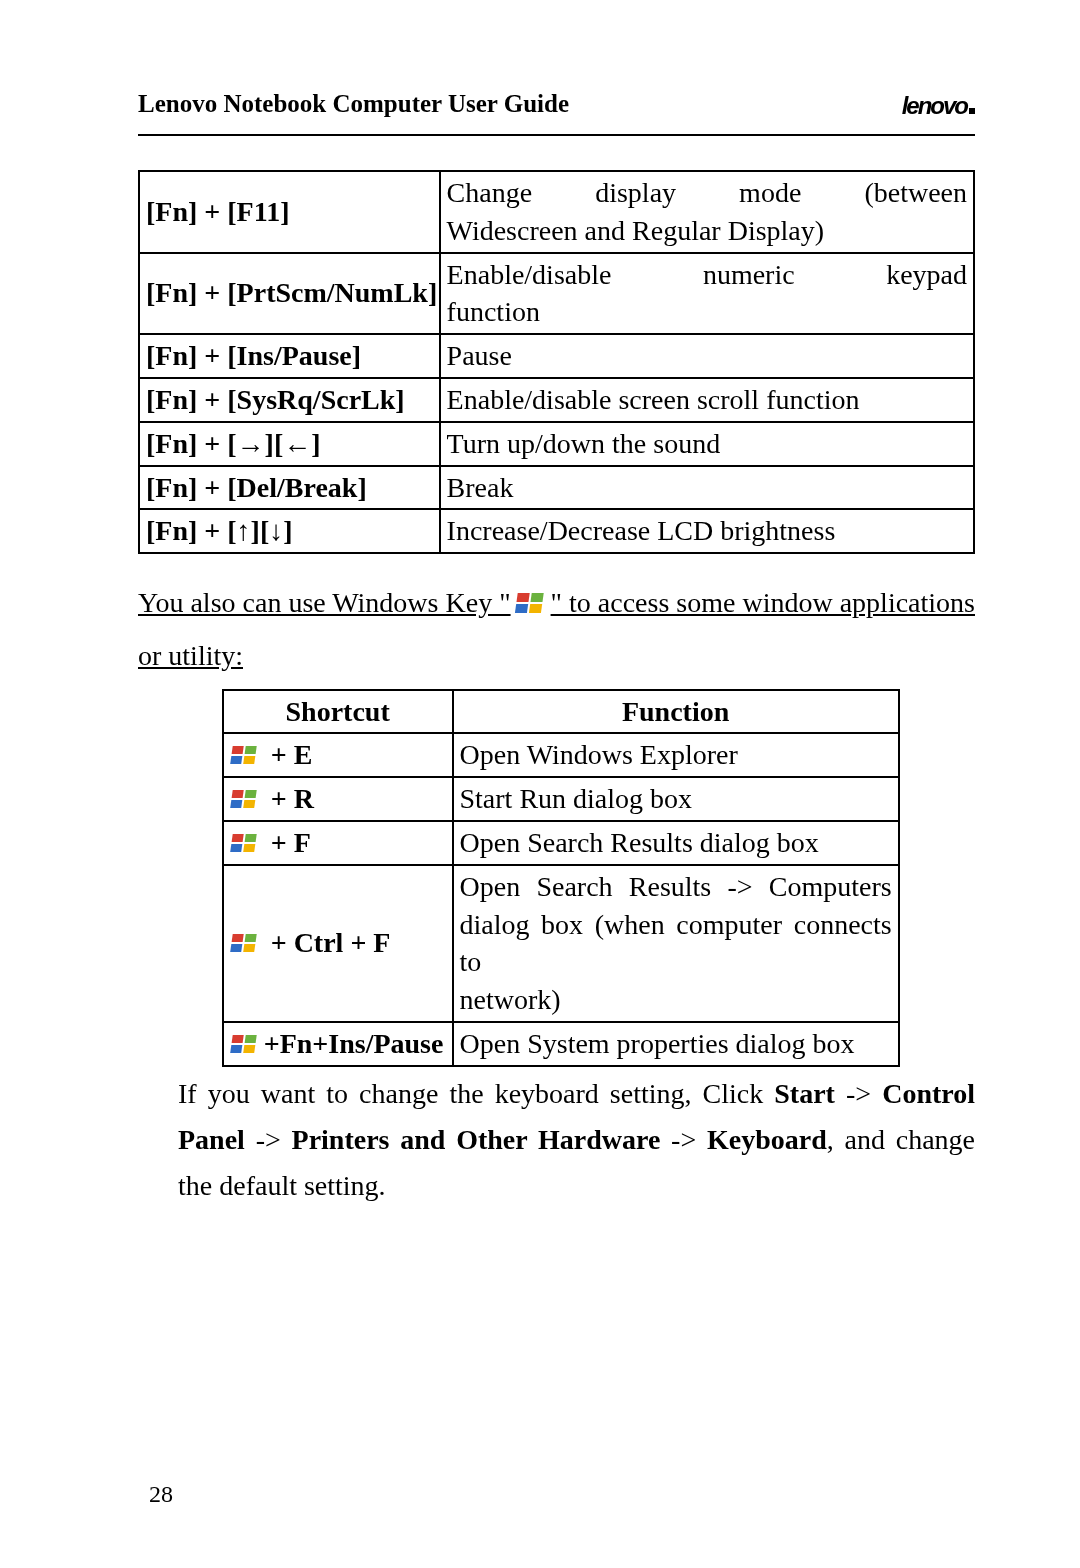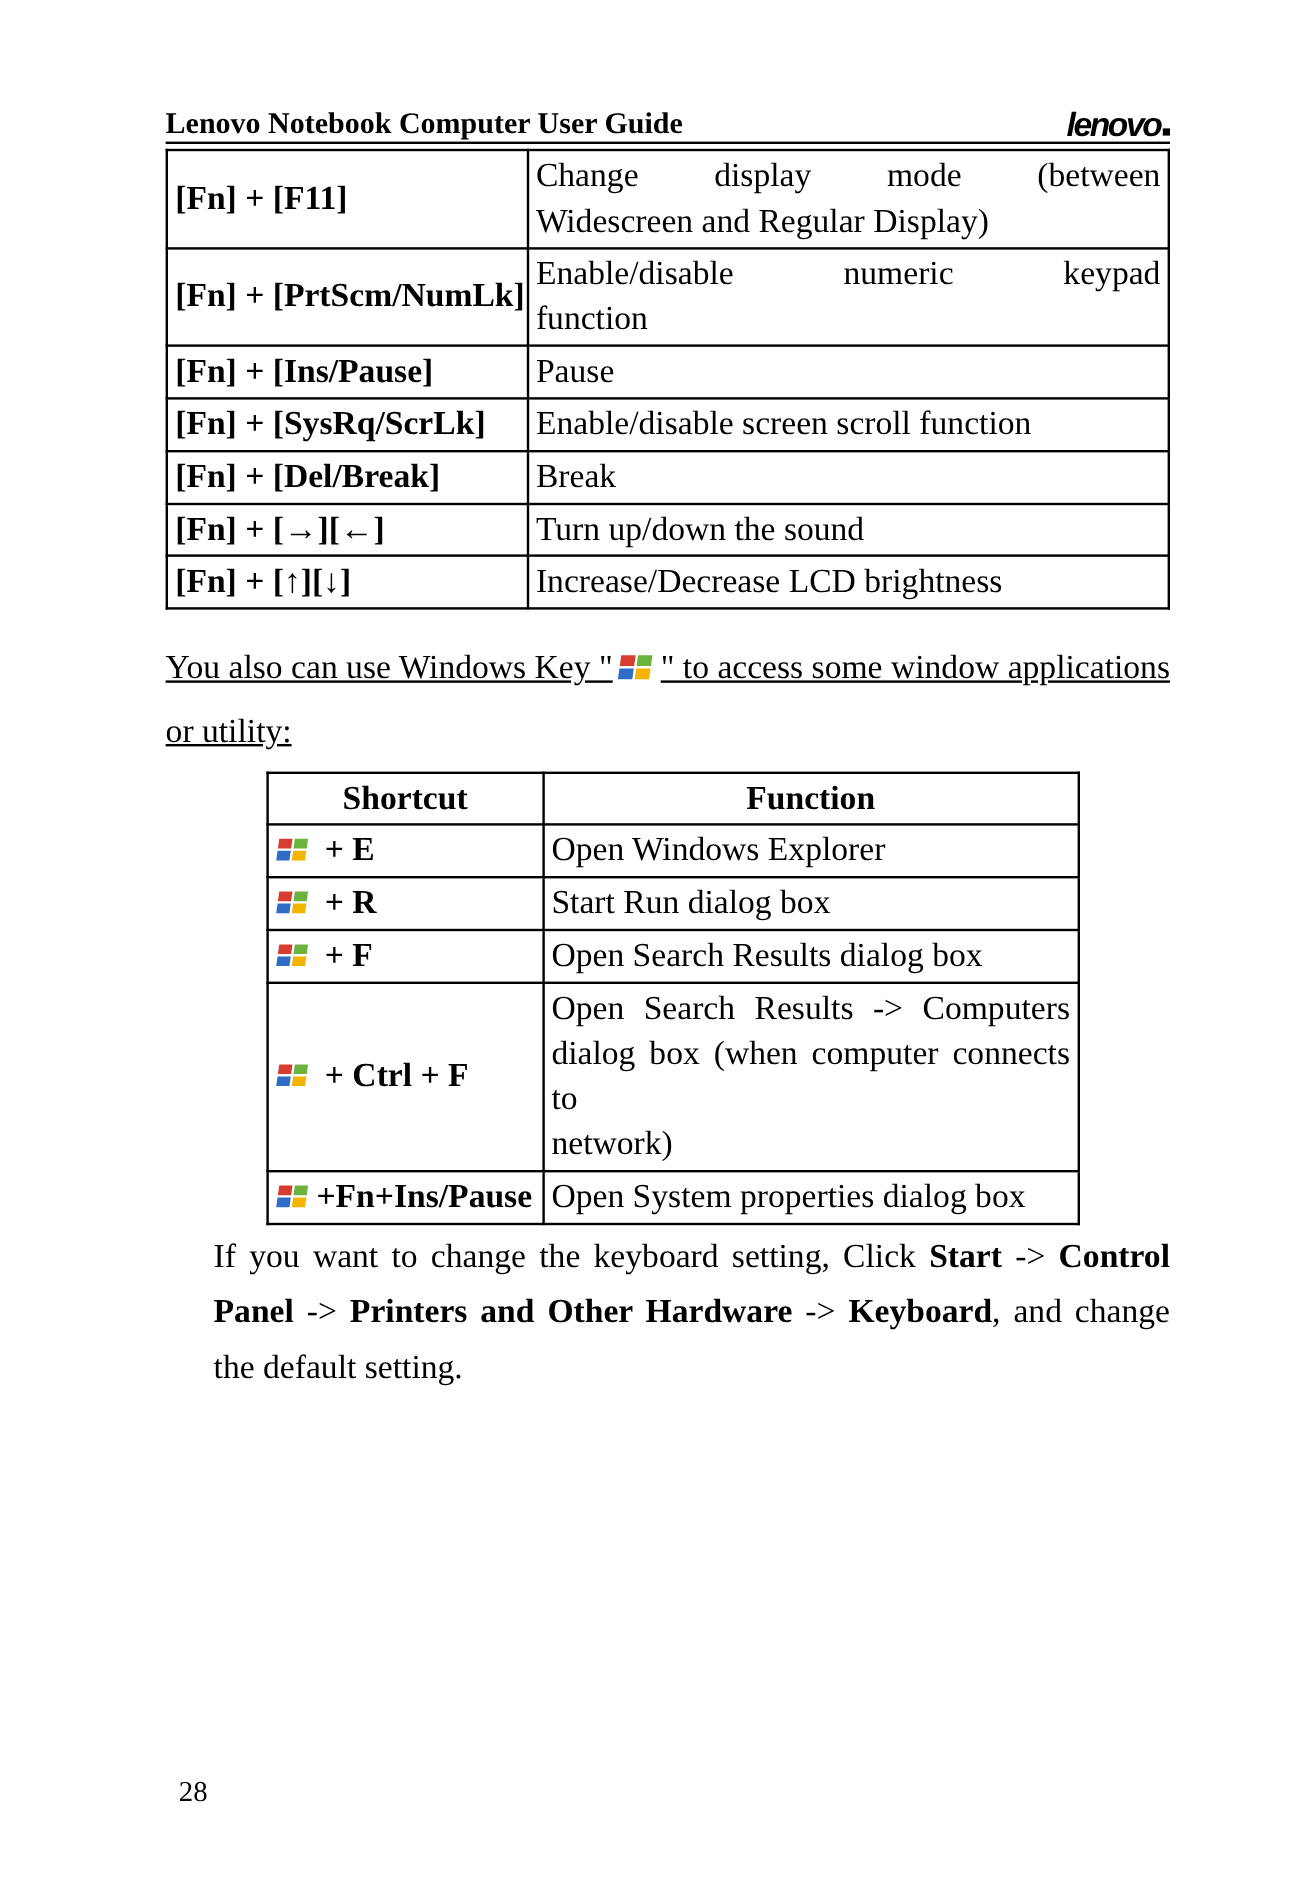--- a/index.html
+++ b/index.html
@@ -14,33 +14,33 @@
     height: 1568px;
     box-sizing: border-box;
     padding: 90px 105px 60px 138px;
     position: relative;
   }
   .header-row {
     display: flex;
     justify-content: space-between;
     align-items: flex-end;
     border-bottom: 2px solid #000;
-    padding-bottom: 0;
-    margin-bottom: 4px;
+    padding-bottom: 16px;
+    margin-bottom: 34px;
   }
   .header-title {
     font-family: "Times New Roman", Times, serif;
     font-weight: bold;
     font-size: 25px;
   }
   .lenovo-logo {
     font-family: Arial, Helvetica, sans-serif;
     font-weight: 900;
     font-style: italic;
-    font-size: 28px;
+    font-size: 24px;
     letter-spacing: -2px;
     line-height: 1;
   }
   .lenovo-logo::after {
     content: "";
   }
   .lenovo-dot {
     display: inline-block;
     width: 6px;
     height: 6px;
@@ -143,26 +143,26 @@
     </tr>
     <tr>
       <td class="keycell">[Fn] + [Ins/Pause]</td>
       <td>Pause</td>
     </tr>
     <tr>
       <td class="keycell">[Fn] + [SysRq/ScrLk]</td>
       <td>Enable/disable screen scroll function</td>
     </tr>
     <tr>
+      <td class="keycell">[Fn] + [→][←]</td>
+      <td>Turn up/down the sound</td>
+    </tr>
+    <tr>
       <td class="keycell">[Fn] + [Del/Break]</td>
       <td>Break</td>
-    </tr>
-    <tr>
-      <td class="keycell">[Fn] + [→][←]</td>
-      <td>Turn up/down the sound</td>
     </tr>
     <tr>
       <td class="keycell">[Fn] + [↑][↓]</td>
       <td>Increase/Decrease LCD brightness</td>
     </tr>
   </tbody>
     </table>
 
   <div class="body-text">
     <span>You also can use Windows Key "</span><span class="win-icon-inline"><svg viewBox="0 0 34 26">

